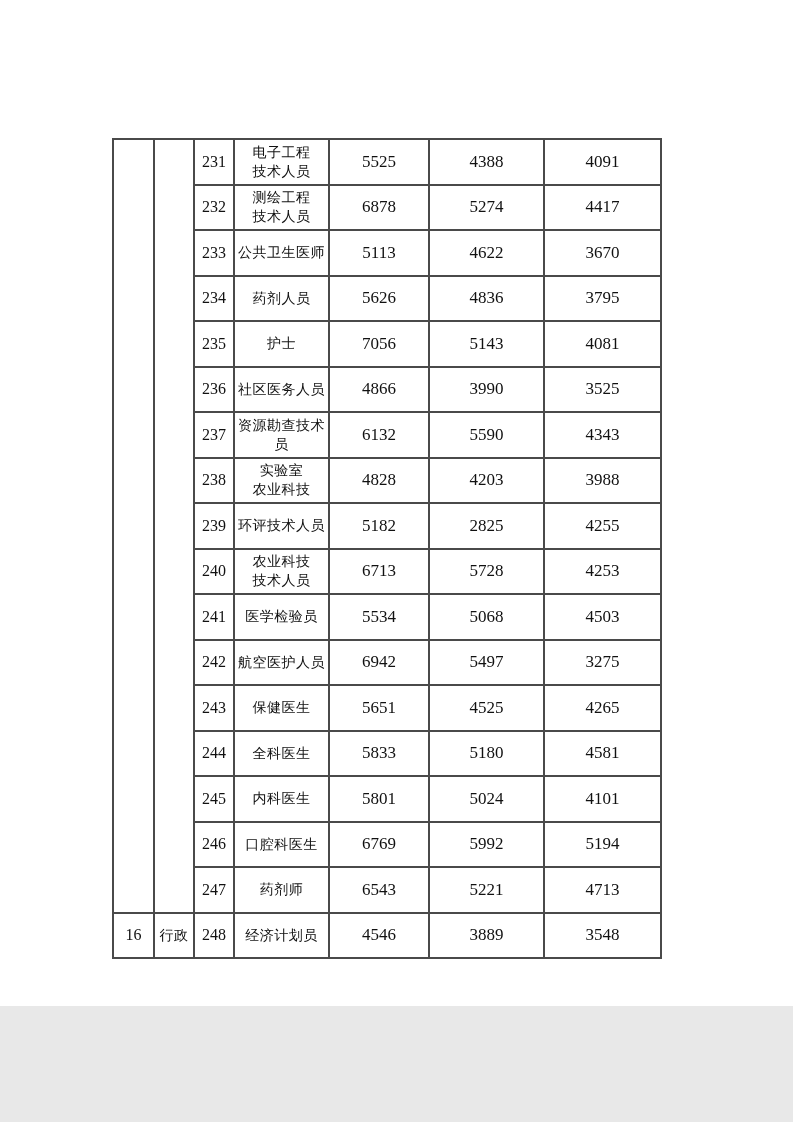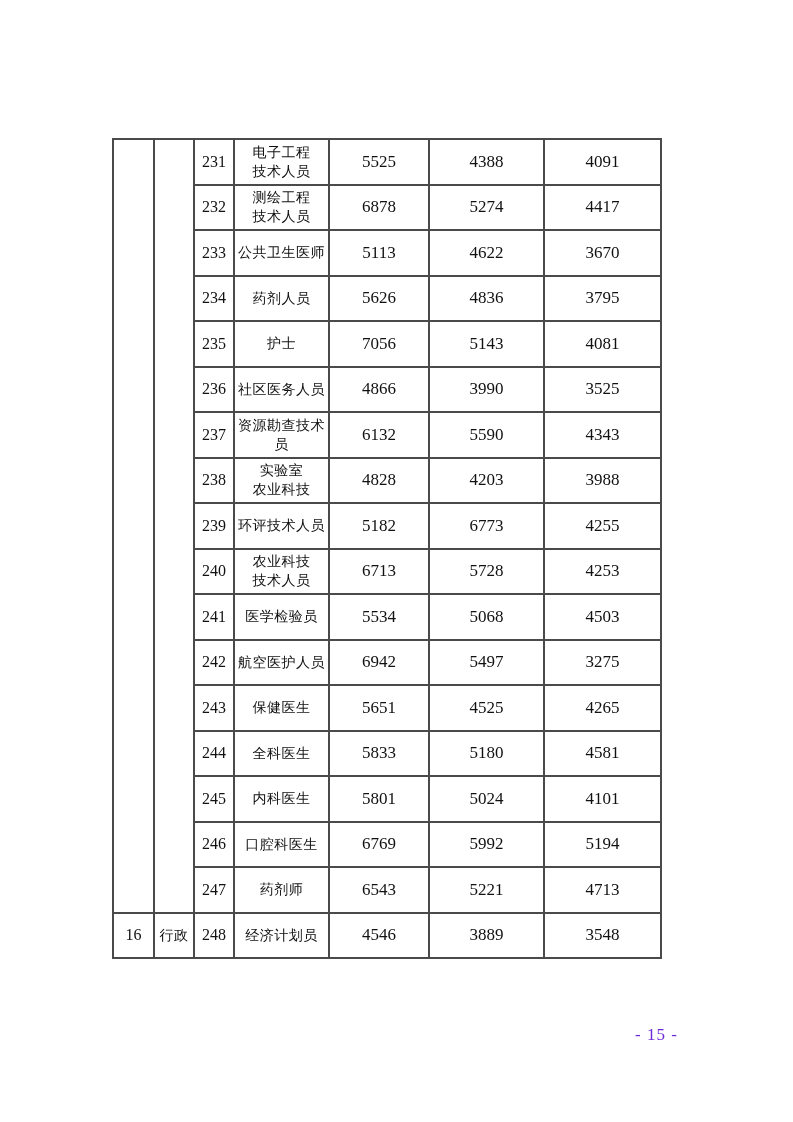--- a/index.html
+++ b/index.html
@@ -3,21 +3,21 @@
 <meta charset="utf-8">
 <style>
   html, body {
     margin: 0;
     padding: 0;
     background: #e8e8e8;
   }
   .page {
     position: relative;
     width: 793px;
-    height: 1122px;
+    height: 1006px;
     background: #ffffff;
     font-family: "Liberation Serif", "DejaVu Serif", serif;
     color: #111111;
     overflow: hidden;
   }
   table.wage-table {
     position: absolute;
     left: 112px;
     top: 138px;
     width: 548px;
@@ -130,21 +130,21 @@
           <td class="col-name">实验室
 农业科技</td>
           <td class="col-num">4828</td>
           <td class="col-num">4203</td>
           <td class="col-num">3988</td>
         </tr>
         <tr>
           <td class="col-code">239</td>
           <td class="col-name">环评技术人员</td>
           <td class="col-num">5182</td>
-          <td class="col-num">6773</td>
+          <td class="col-num">2825</td>
           <td class="col-num">4255</td>
         </tr>
         <tr>
           <td class="col-code">240</td>
           <td class="col-name">农业科技
 技术人员</td>
           <td class="col-num">6713</td>
           <td class="col-num">5728</td>
           <td class="col-num">4253</td>
         </tr>

